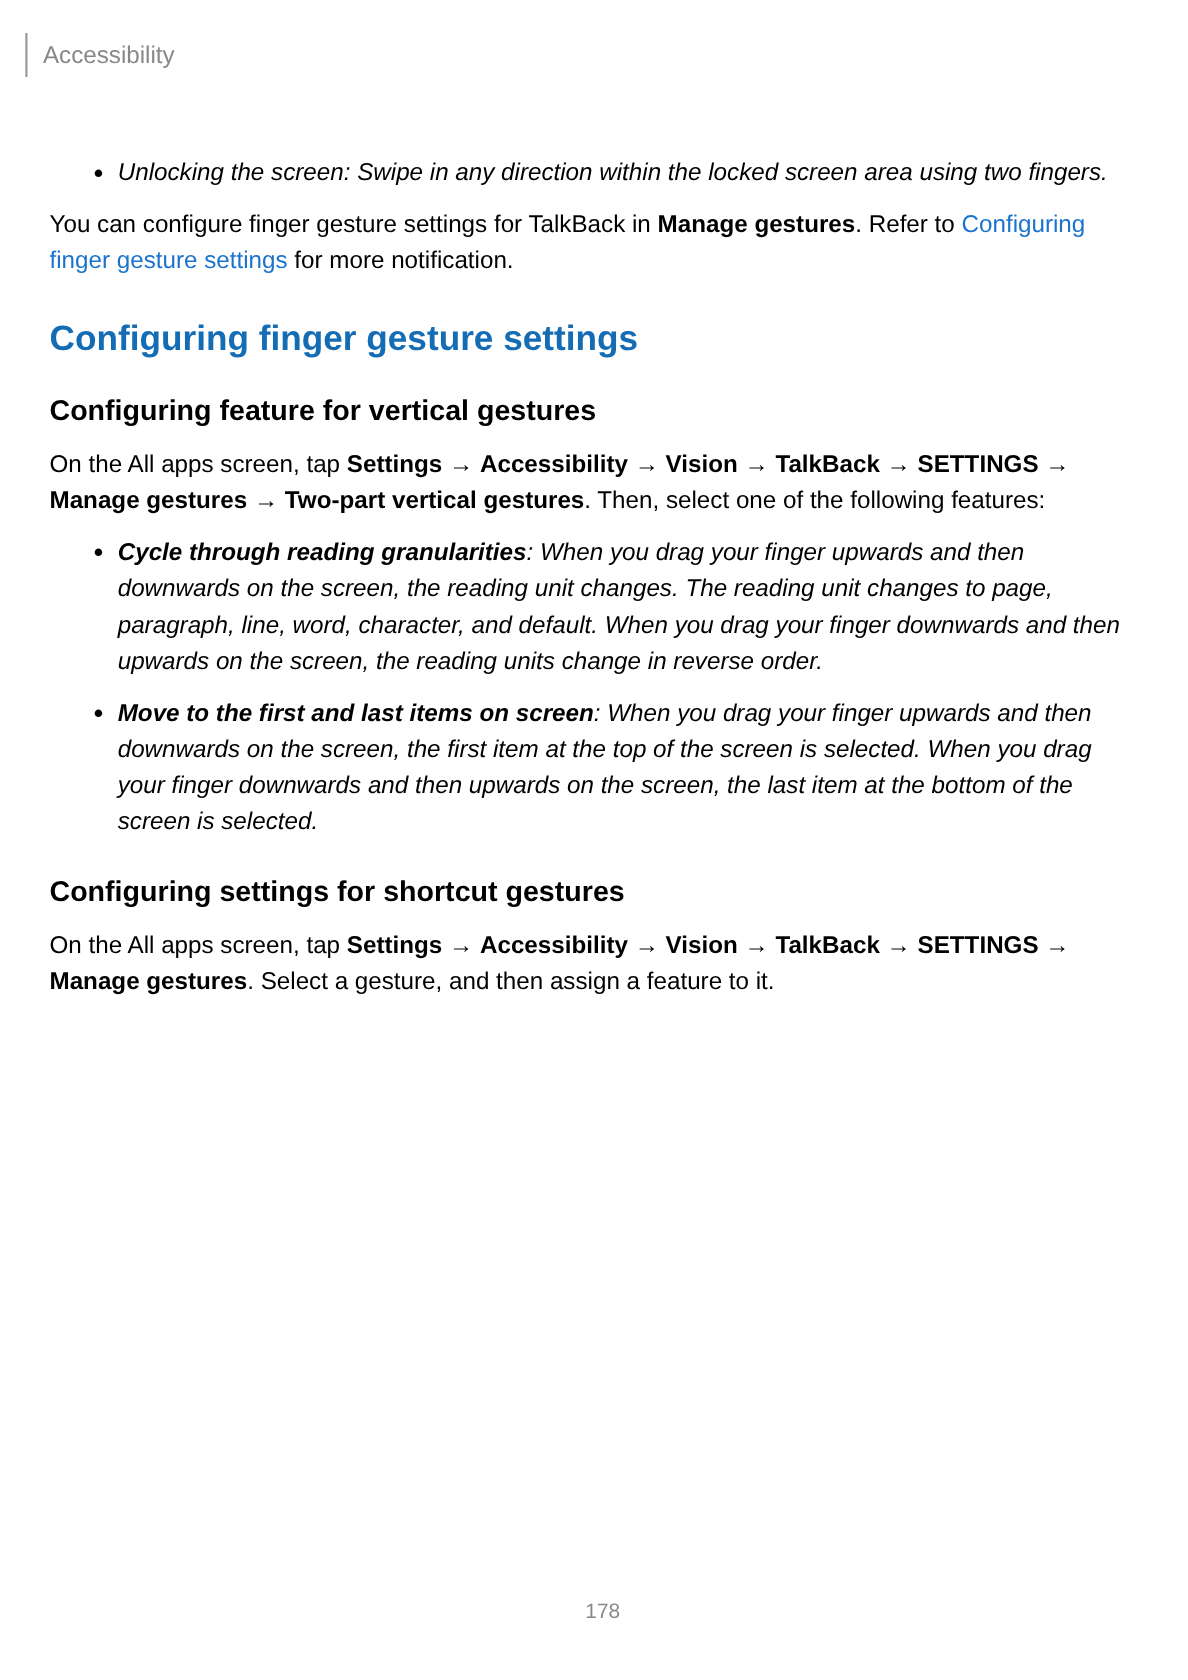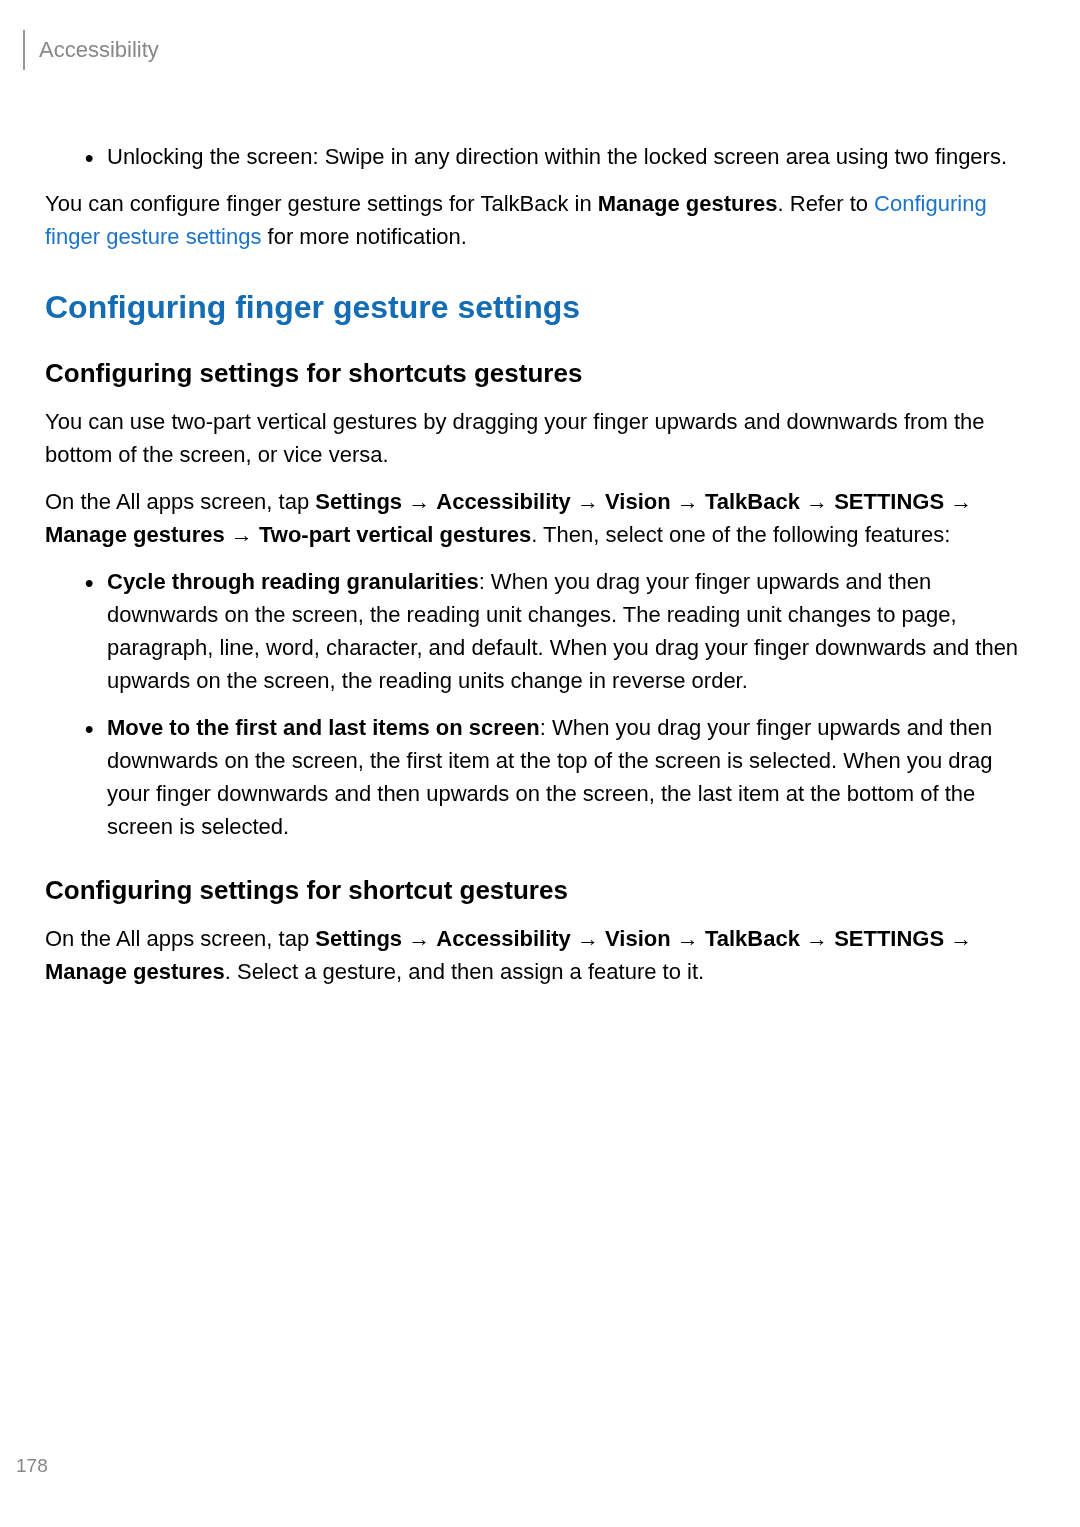--- a/index.html
+++ b/index.html
@@ -35,20 +35,21 @@
   .bullet-list {
     list-style: none;
     padding-left: 40px;
     margin-bottom: 14px;
   }
   .bullet-list li {
     position: relative;
     padding-left: 22px;
     margin-bottom: 14px;
     line-height: 1.5;
+    font-style: italic;
   }
   .bullet-list li::before {
     content: "•";
     position: absolute;
     left: 0;
     top: 0;
     font-size: 24px;
     font-weight: bold;
   }
   .para {
@@ -71,21 +72,21 @@
     font-size: 26px;
     font-weight: 700;
     margin-top: 32px;
     margin-bottom: 16px;
   }
   .page-number {
     position: absolute;
     bottom: 50px;
     left: 16px;
     right: 0;
-    text-align: left;
+    text-align: center;
     color: #888;
     font-size: 19px;
   }
 </style>
 </head>
 <body>
 
 <div class="page">
   <div class="header">
     <div class="header-line"></div>
@@ -96,23 +97,22 @@
     <li>Unlocking the screen: Swipe in any direction within the locked screen area using two fingers.</li>
   </ul>
 
   <p class="para">
     <span>You can configure finger gesture settings for TalkBack in </span><span class="bold">Manage gestures</span><span>. Refer to </span><span class="link">Configuring finger gesture settings</span><span> for more notification.</span>
   </p>
 
   <h2 class="section-heading">Configuring finger gesture settings</h2>
 
 
-  <h3 class="sub-heading">Configuring settings for shortcuts gestures</h3>
+  <h3 class="sub-heading">Configuring feature for vertical gestures</h3>
 
-  <p class="para">You can use two-part vertical gestures by dragging your finger upwards and downwards from the bottom of the screen, or vice versa.</p>
 
   <p class="para">
     <span>On the All apps screen, tap </span><span id="path1-holder"><span class="bold">Settings</span><span class="arrow"> → </span><span class="bold">Accessibility</span><span class="arrow"> → </span><span class="bold">Vision</span><span class="arrow"> → </span><span class="bold">TalkBack</span><span class="arrow"> → </span><span class="bold">SETTINGS</span><span class="arrow"> → </span><span class="bold">Manage gestures</span><span class="arrow"> → </span><span class="bold">Two-part vertical gestures</span></span><span>. Then, select one of the following features:</span>
   </p>
 
   <ul class="bullet-list">
     <li><span class="bold">Cycle through reading granularities</span><span>: When you drag your finger upwards and then downwards on the screen, the reading unit changes. The reading unit changes to page, paragraph, line, word, character, and default. When you drag your finger downwards and then upwards on the screen, the reading units change in reverse order.</span></li>
     <li><span class="bold">Move to the first and last items on screen</span><span>: When you drag your finger upwards and then downwards on the screen, the first item at the top of the screen is selected. When you drag your finger downwards and then upwards on the screen, the last item at the bottom of the screen is selected.</span></li>
   </ul>
 

